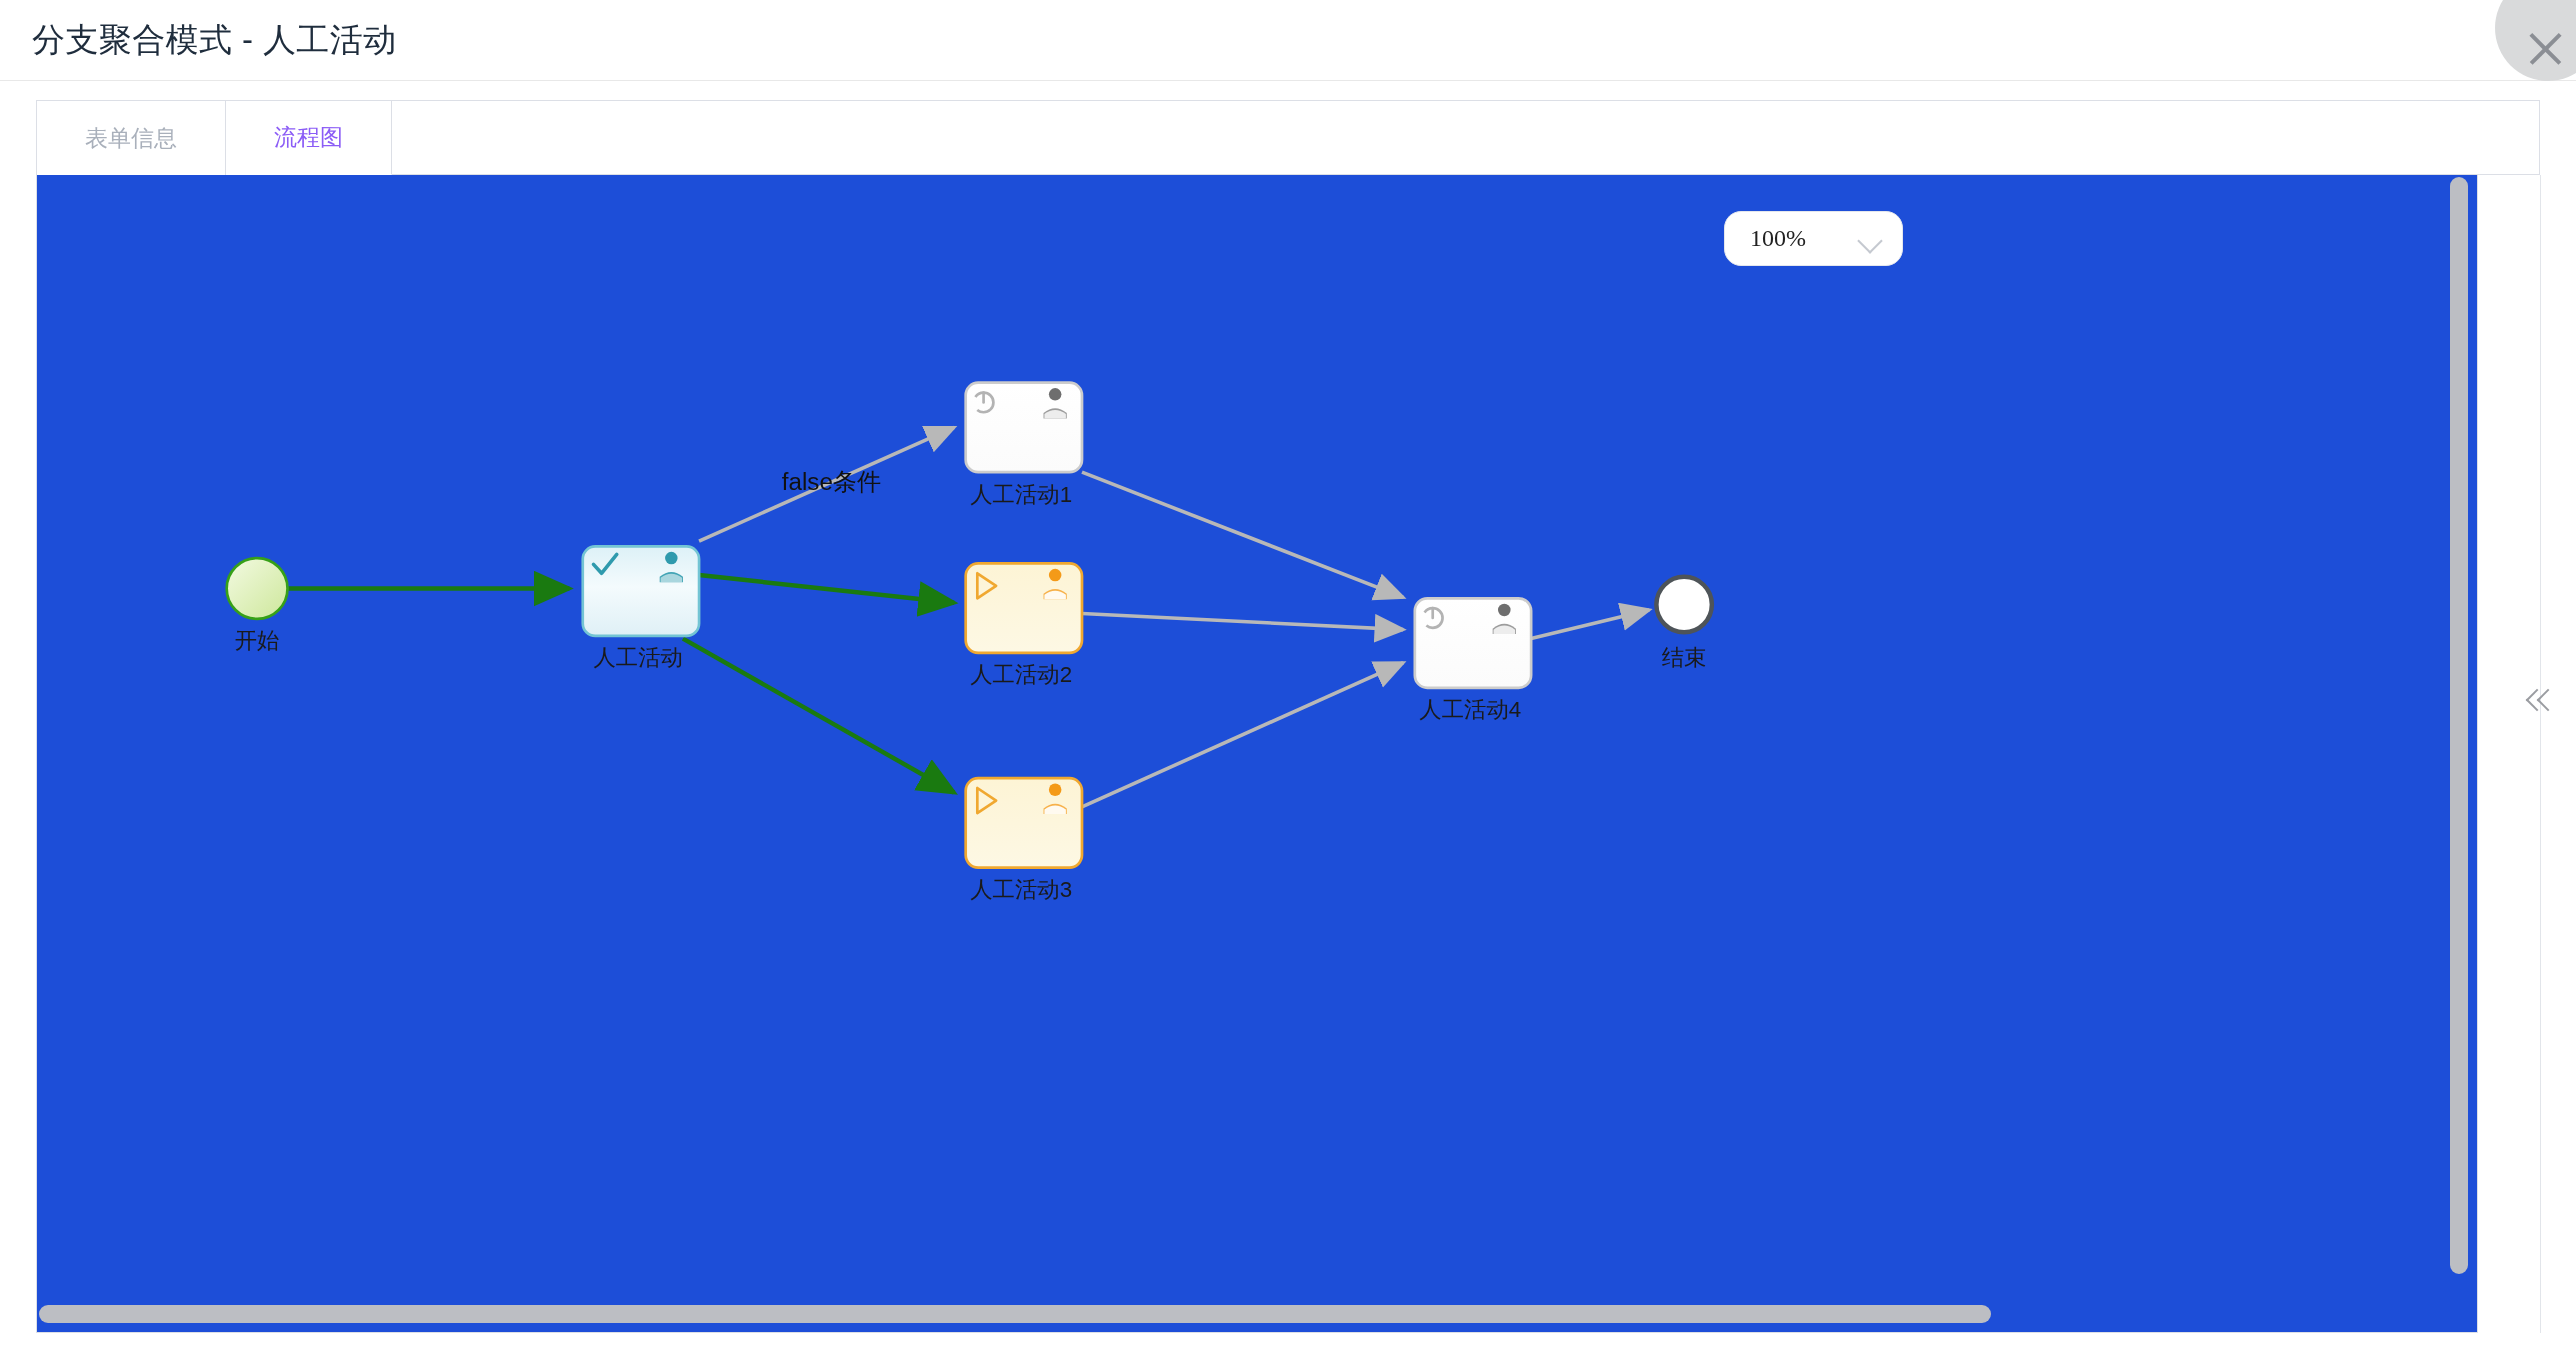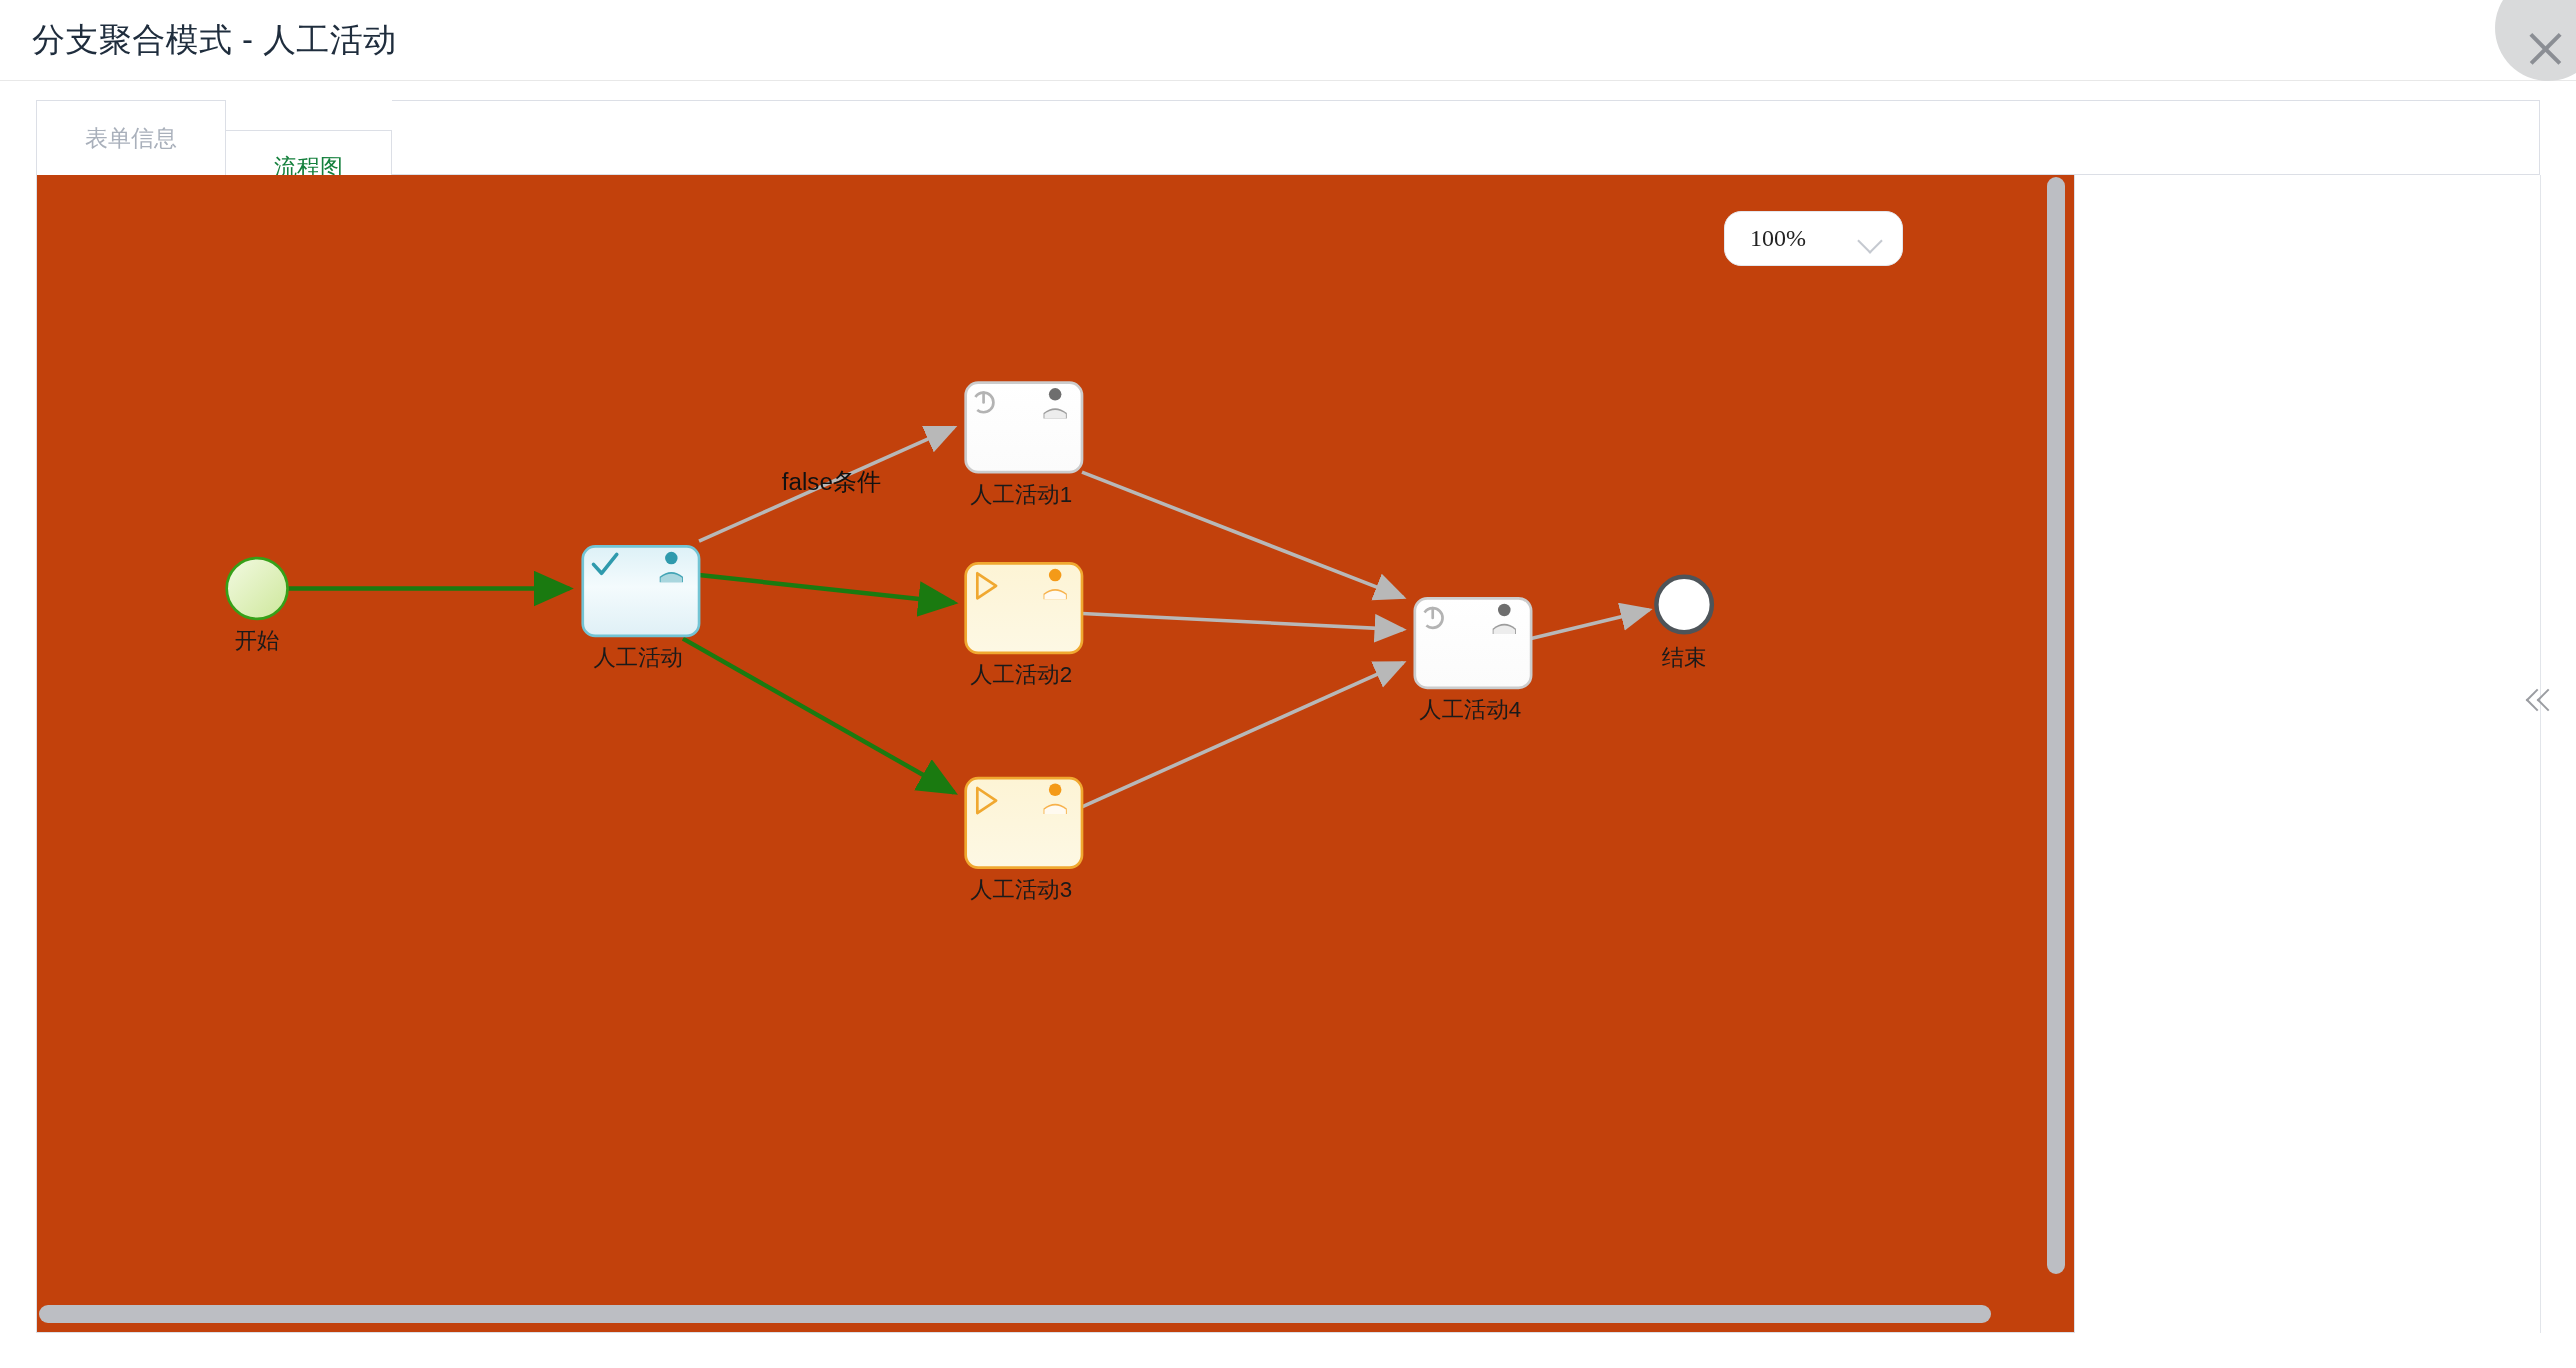--- a/index.html
+++ b/index.html
@@ -68,39 +68,38 @@
     color: #a9b0bb;
     background: #fff;
     border: 1.8px solid #dcdfe6;
     border-bottom: none;
     border-left: none;
     cursor: pointer;
     white-space: nowrap;
   }
   .tab:first-child { border-left: 1.8px solid #dcdfe6; }
   .tab.active {
-    color: #15803d;
+    color: #8b5cf6;
     position: relative;
     border-bottom: 1.8px solid #fff;
     margin-bottom: -1.8px;
-    margin-top: 30px;
   }
   .tab-filler {
     flex: 1;
     height: 75px;
     border-top: 1.8px solid #dcdfe6;
     border-right: 1.8px solid #dcdfe6;
   }
 
   
   .canvas-panel {
     position: absolute;
     left: 36px; top: 175px;
-    width: 2039px; height: 1158px;
-    background: #c2410c;
+    width: 2442px; height: 1158px;
+    background: #1d4ed8;
     border-left: 1.8px solid #dcdfe6;
     border-right: 1.8px solid #dcdfe6;
     border-bottom: 1.8px solid #dcdfe6;
     overflow: hidden;
   }
   .flow-svg { position: absolute; left: 0; top: 0; }
 
   
   .vscroll-track {
     position: absolute; right: 3.6px; top: 0;

